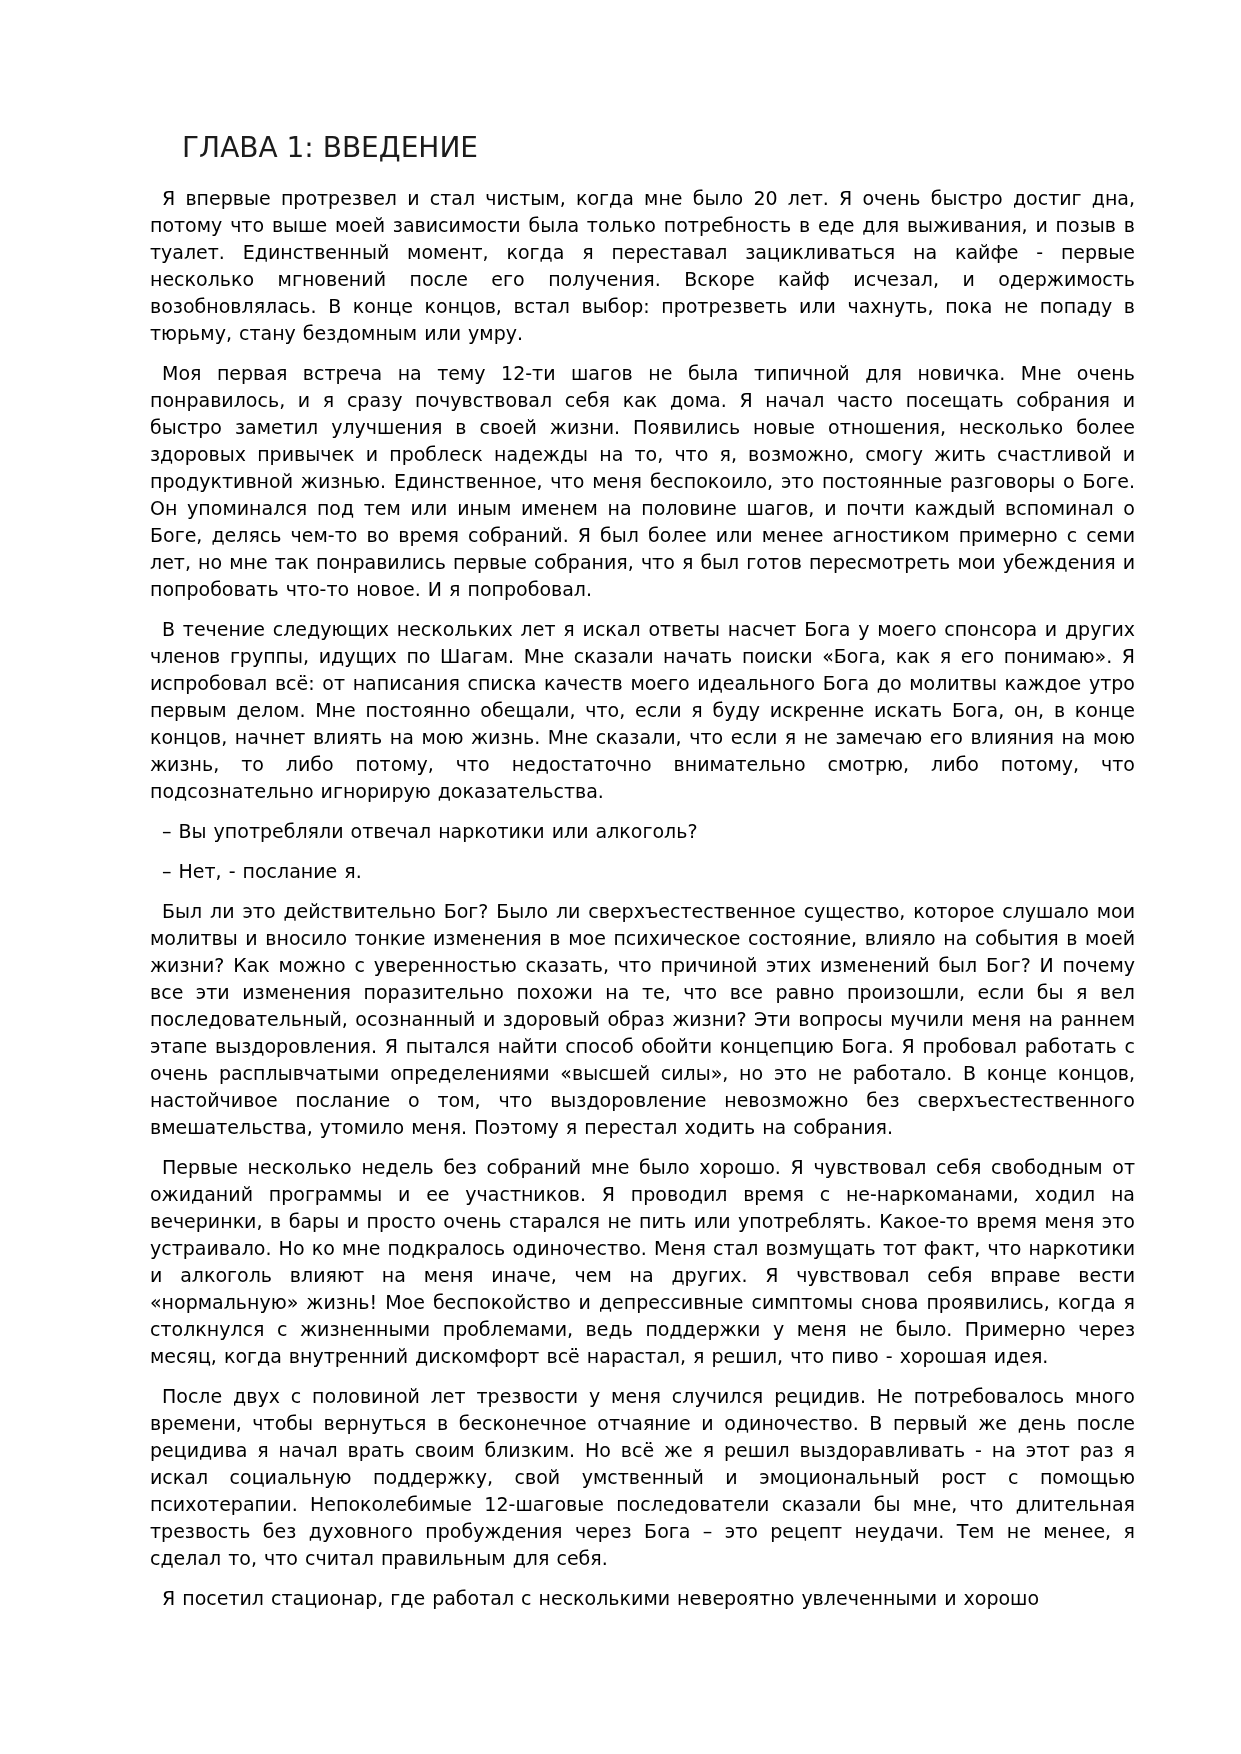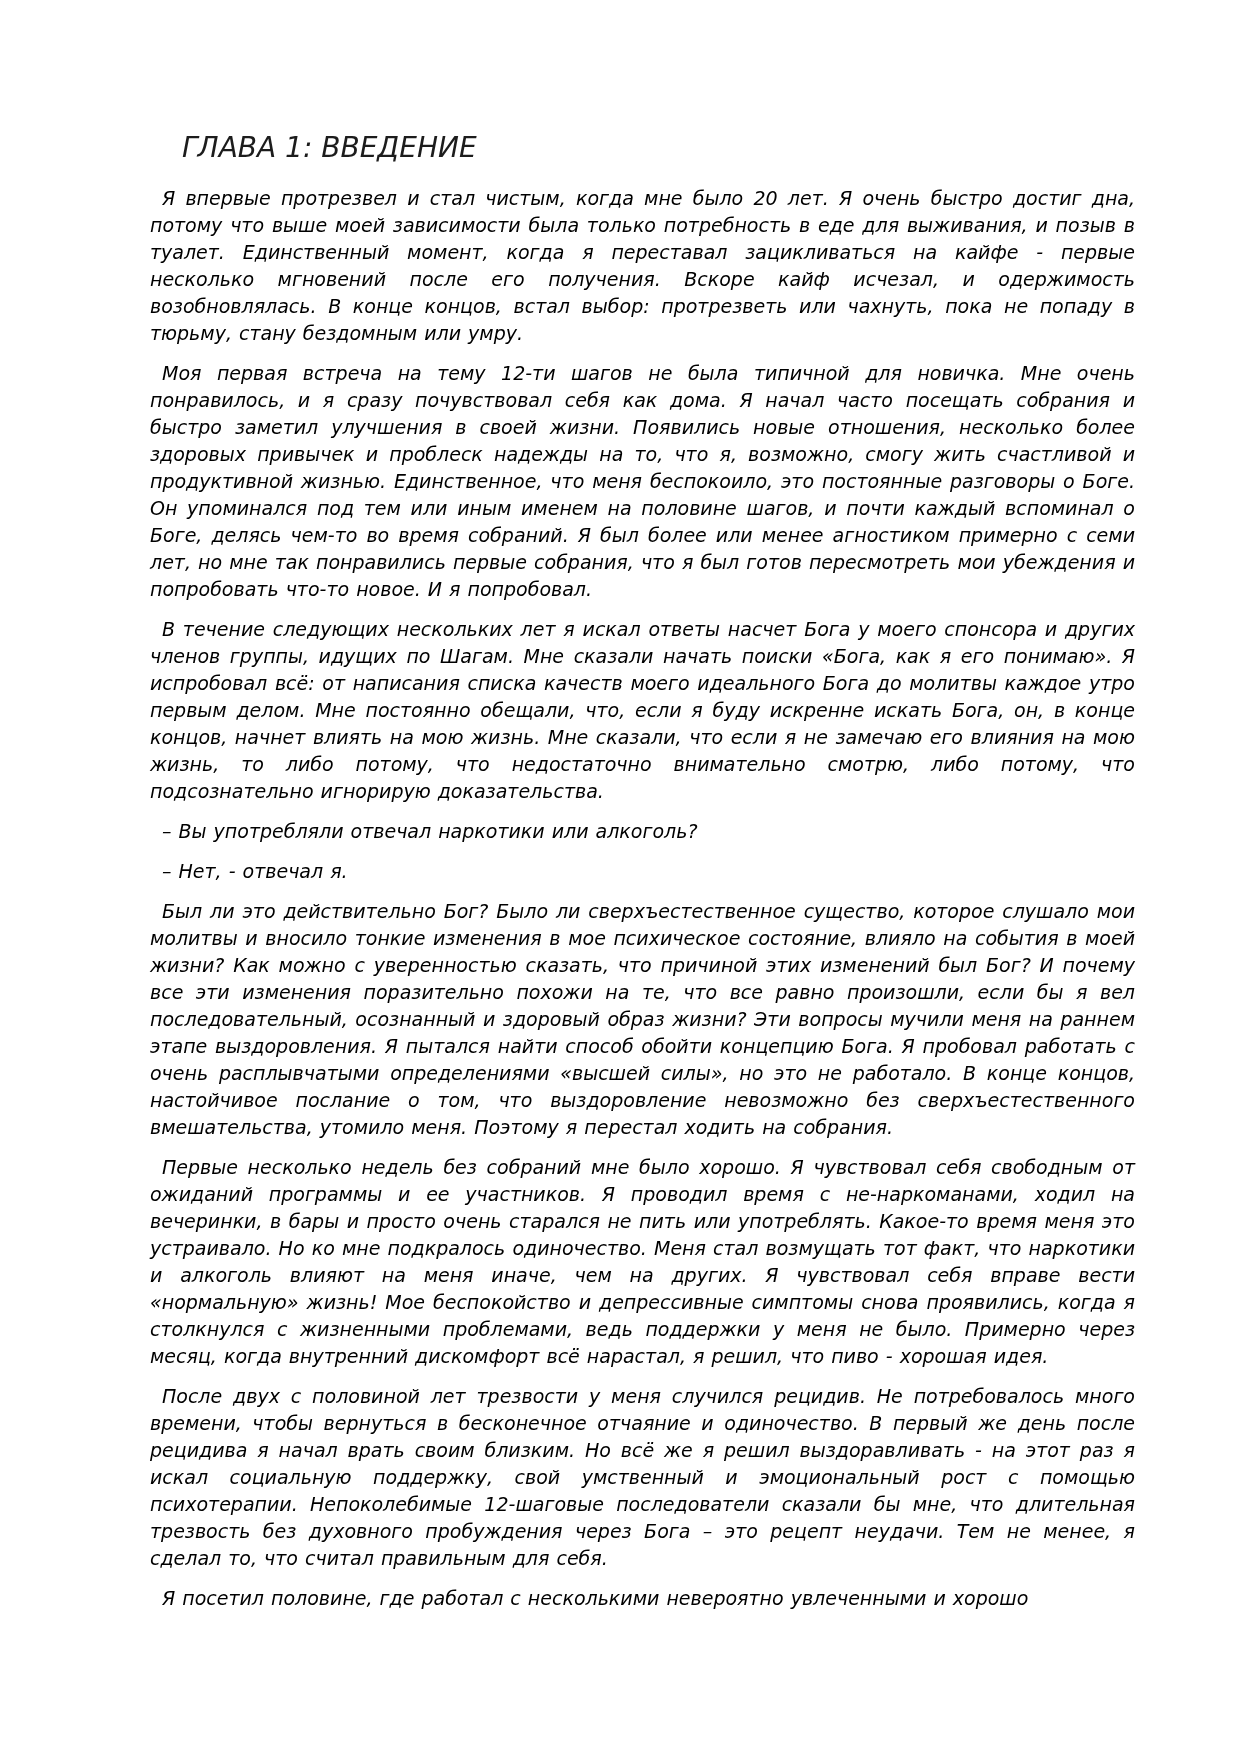--- a/index.html
+++ b/index.html
@@ -18,21 +18,20 @@
     width: 1241px;
     height: 1754px;
     background: #ffffff;
   }
   .content {
     position: absolute;
     left: 150px;
     top: 131px;
     width: 985px;
     color: #1c1c1c;
-    font-style: italic;
   }
   .chapter-title {
     font-size: 28px;
     font-weight: 400;
     line-height: 1.2;
     margin: 0 0 20px 32px;
     color: #1c1c1c;
   }
   .para {
     font-size: 19px;
@@ -51,19 +50,19 @@
 <body style="background: rgb(255, 255, 255);">
 
 <div class="page">
   <div class="content" style="color: rgb(28, 28, 28);">
     <h1 class="chapter-title">ГЛАВА 1: ВВЕДЕНИЕ</h1>
 
     <p class="para">Я впервые протрезвел и стал чистым, когда мне было 20 лет. Я очень быстро достиг дна, потому что выше моей зависимости была только потребность в еде для выживания, и позыв в туалет. Единственный момент, когда я переставал зацикливаться на кайфе - первые несколько мгновений после его получения. Вскоре кайф исчезал, и одержимость возобновлялась. В конце концов, встал выбор: протрезветь или чахнуть, пока не попаду в тюрьму, стану бездомным или умру.</p>
     <p class="para">Моя первая встреча на тему 12-ти шагов не была типичной для новичка. Мне очень понравилось, и я сразу почувствовал себя как дома. Я начал часто посещать собрания и быстро заметил улучшения в своей жизни. Появились новые отношения, несколько более здоровых привычек и проблеск надежды на то, что я, возможно, смогу жить счастливой и продуктивной жизнью. Единственное, что меня беспокоило, это постоянные разговоры о Боге. Он упоминался под тем или иным именем на половине шагов, и почти каждый вспоминал о Боге, делясь чем-то во время собраний. Я был более или менее агностиком примерно с семи лет, но мне так понравились первые собрания, что я был готов пересмотреть мои убеждения и попробовать что-то новое. И я попробовал.</p>
     <p class="para">В течение следующих нескольких лет я искал ответы насчет Бога у моего спонсора и других членов группы, идущих по Шагам. Мне сказали начать поиски «Бога, как я его понимаю». Я испробовал всё: от написания списка качеств моего идеального Бога до молитвы каждое утро первым делом. Мне постоянно обещали, что, если я буду искренне искать Бога, он, в конце концов, начнет влиять на мою жизнь. Мне сказали, что если я не замечаю его влияния на мою жизнь, то либо потому, что недостаточно внимательно смотрю, либо потому, что подсознательно игнорирую доказательства.</p>
     <p class="para">– Вы употребляли отвечал наркотики или алкоголь?</p>
-    <p class="para">– Нет, - отвечал я.</p>
+    <p class="para">– Нет, - послание я.</p>
     <p class="para">Был ли это действительно Бог? Было ли сверхъестественное существо, которое слушало мои молитвы и вносило тонкие изменения в мое психическое состояние, влияло на события в моей жизни? Как можно с уверенностью сказать, что причиной этих изменений был Бог? И почему все эти изменения поразительно похожи на те, что все равно произошли, если бы я вел последовательный, осознанный и здоровый образ жизни? Эти вопросы мучили меня на раннем этапе выздоровления. Я пытался найти способ обойти концепцию Бога. Я пробовал работать с очень расплывчатыми определениями «высшей силы», но это не работало. В конце концов, настойчивое послание о том, что выздоровление невозможно без сверхъестественного вмешательства, утомило меня. Поэтому я перестал ходить на собрания.</p>
     <p class="para">Первые несколько недель без собраний мне было хорошо. Я чувствовал себя свободным от ожиданий программы и ее участников. Я проводил время с не-наркоманами, ходил на вечеринки, в бары и просто очень старался не пить или употреблять. Какое-то время меня это устраивало. Но ко мне подкралось одиночество. Меня стал возмущать тот факт, что наркотики и алкоголь влияют на меня иначе, чем на других. Я чувствовал себя вправе вести «нормальную» жизнь! Мое беспокойство и депрессивные симптомы снова проявились, когда я столкнулся с жизненными проблемами, ведь поддержки у меня не было. Примерно через месяц, когда внутренний дискомфорт всё нарастал, я решил, что пиво - хорошая идея.</p>
     <p class="para">После двух с половиной лет трезвости у меня случился рецидив. Не потребовалось много времени, чтобы вернуться в бесконечное отчаяние и одиночество. В первый же день после рецидива я начал врать своим близким. Но всё же я решил выздоравливать - на этот раз я искал социальную поддержку, свой умственный и эмоциональный рост с помощью психотерапии. Непоколебимые 12-шаговые последователи сказали бы мне, что длительная трезвость без духовного пробуждения через Бога – это рецепт неудачи. Тем не менее, я сделал то, что считал правильным для себя.</p>
-    <p class="para">Я посетил половине, где работал с несколькими невероятно увлеченными и хорошо</p>
+    <p class="para">Я посетил стационар, где работал с несколькими невероятно увлеченными и хорошо</p>
   </div>
 </div>
 
 </body></html>

